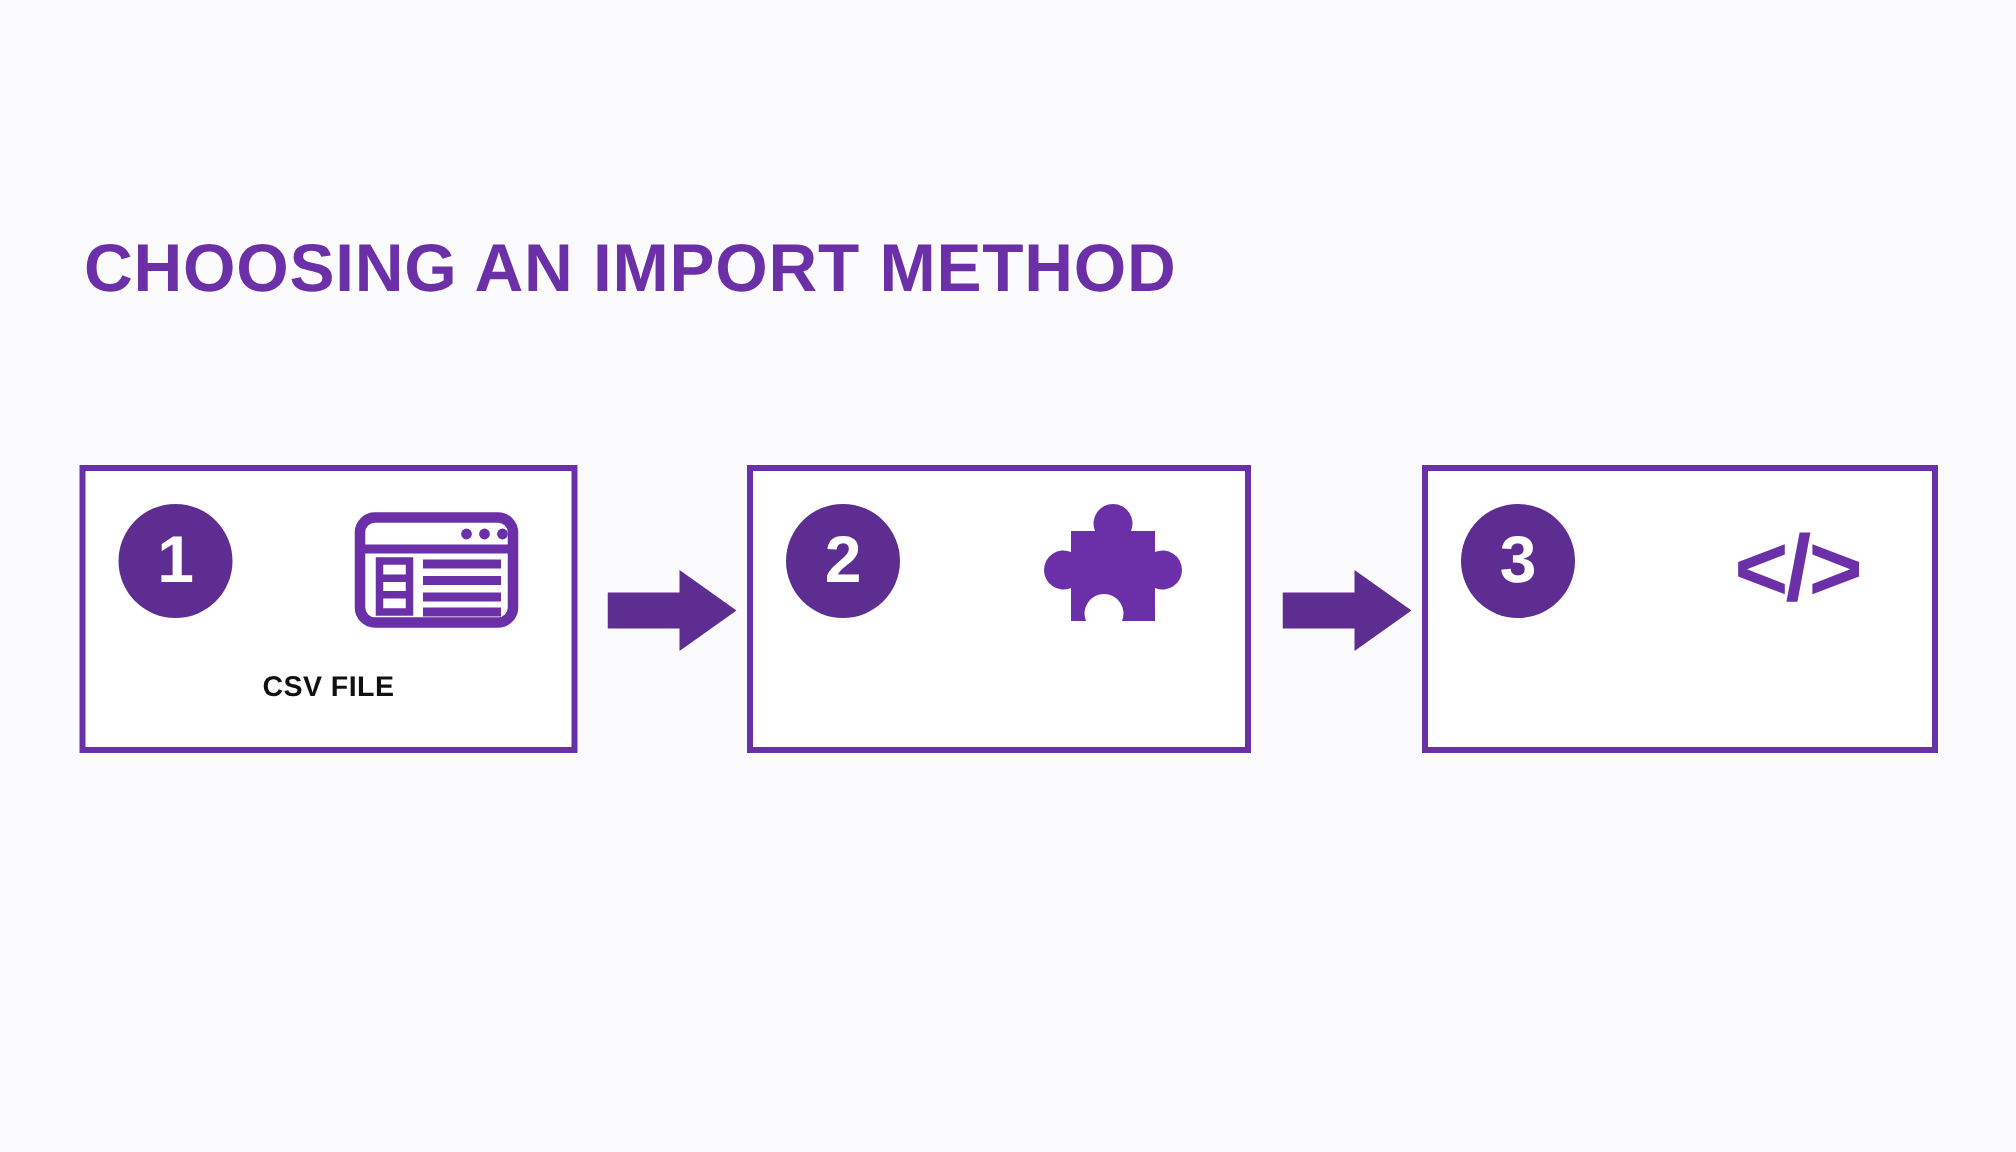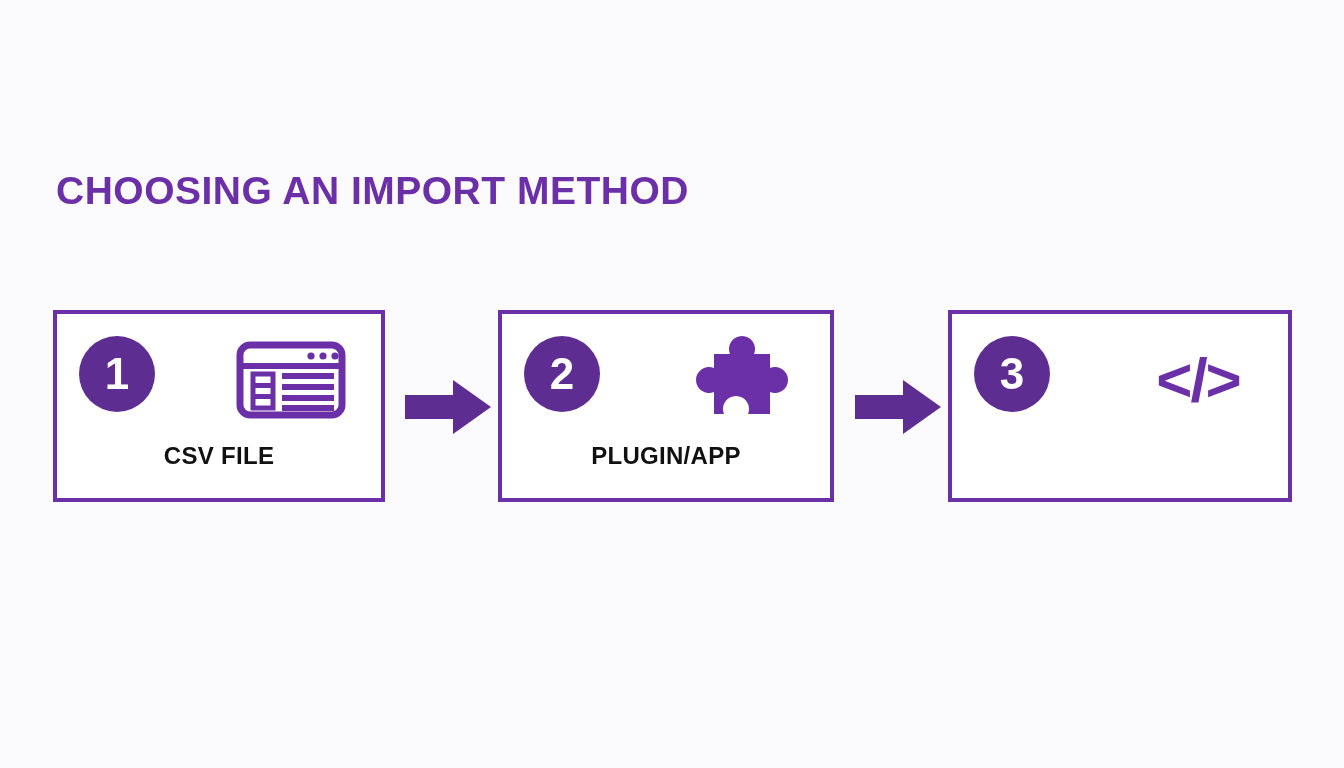--- a/index.html
+++ b/index.html
@@ -20,27 +20,26 @@
     width: 1344px;
     height: 768px;
     background: #fbfafc;
   }
 
   
   #page-title {
     position: absolute;
     left: 56px;
     top: 150px;
-    font-size: 39px;
+    font-size: 45px;
     line-height: 58px;
     font-weight: bold;
     letter-spacing: 0.5px;
     color: #6b30a8;
     white-space: nowrap;
-    margin-top: 12px;
   }
 
   
   #steps-row {
     position: absolute;
     left: 53px;
     top: 310px;
     width: 1239px;
     height: 200px;
   }
@@ -83,21 +82,21 @@
     justify-content: center;
   }
   .step-icon svg { display: block; }
 
   .step-label {
     position: absolute;
     left: 0;
     right: 0;
     bottom: 28px;
     text-align: center;
-    font-size: 24px;
+    font-size: 19px;
     font-weight: bold;
     letter-spacing: 0.3px;
     color: #111111;
     white-space: nowrap;
   }
 
   
   .flow-arrow {
     position: absolute;
     top: 68px;
@@ -170,21 +169,20 @@
                    L78 80
                    L56 80
                    A13 13 0 1 0 32 80
                    L22 80
                    L22 58
                    A13 13 0 1 1 22 34
                    Z" fill="#6b30a8"></path>
         </svg>
       </div>
 
-      <div class="step-label">PLUGIN/APP</div>
     </div>
 
     <div class="flow-arrow a1">
       <svg width="86" height="58" viewBox="0 0 86 58" aria-hidden="true">
         <path d="M0 17 L48 17 L48 2 L86 29 L48 56 L48 41 L0 41 Z" fill="#5e2d91"></path>
       </svg>
     </div>
 
     <div class="step-card c2">
       <div class="step-badge">3</div>

